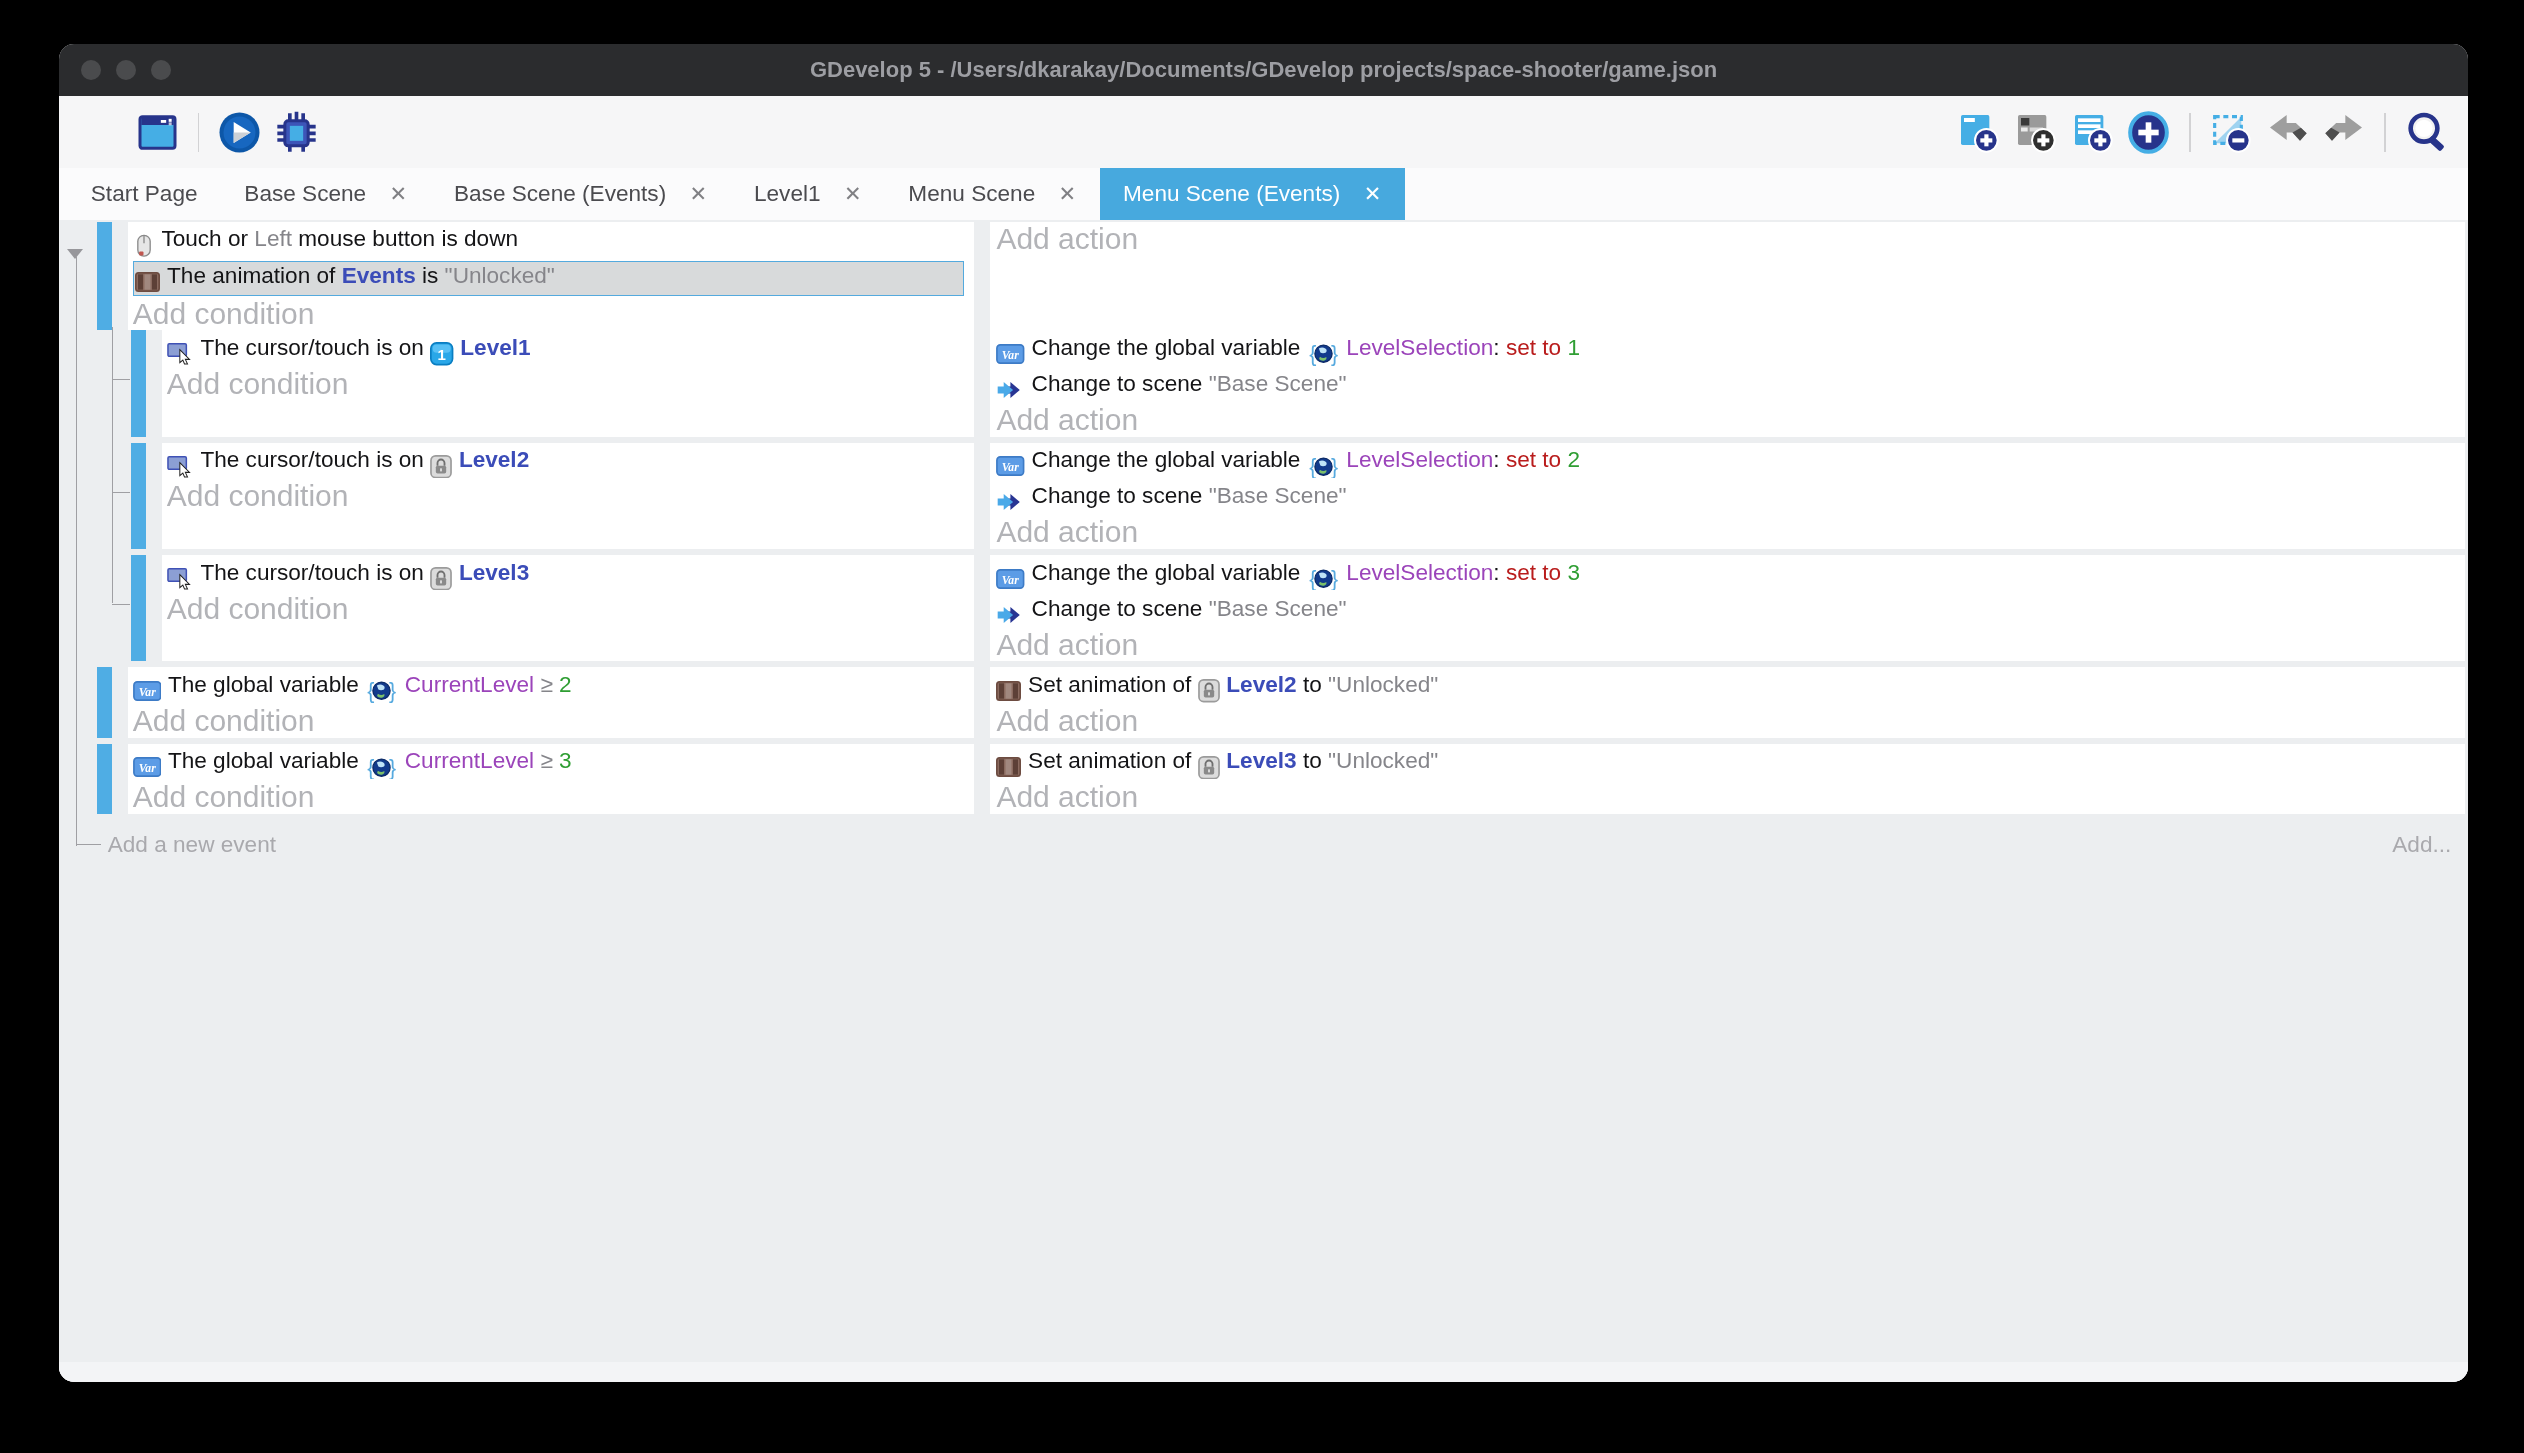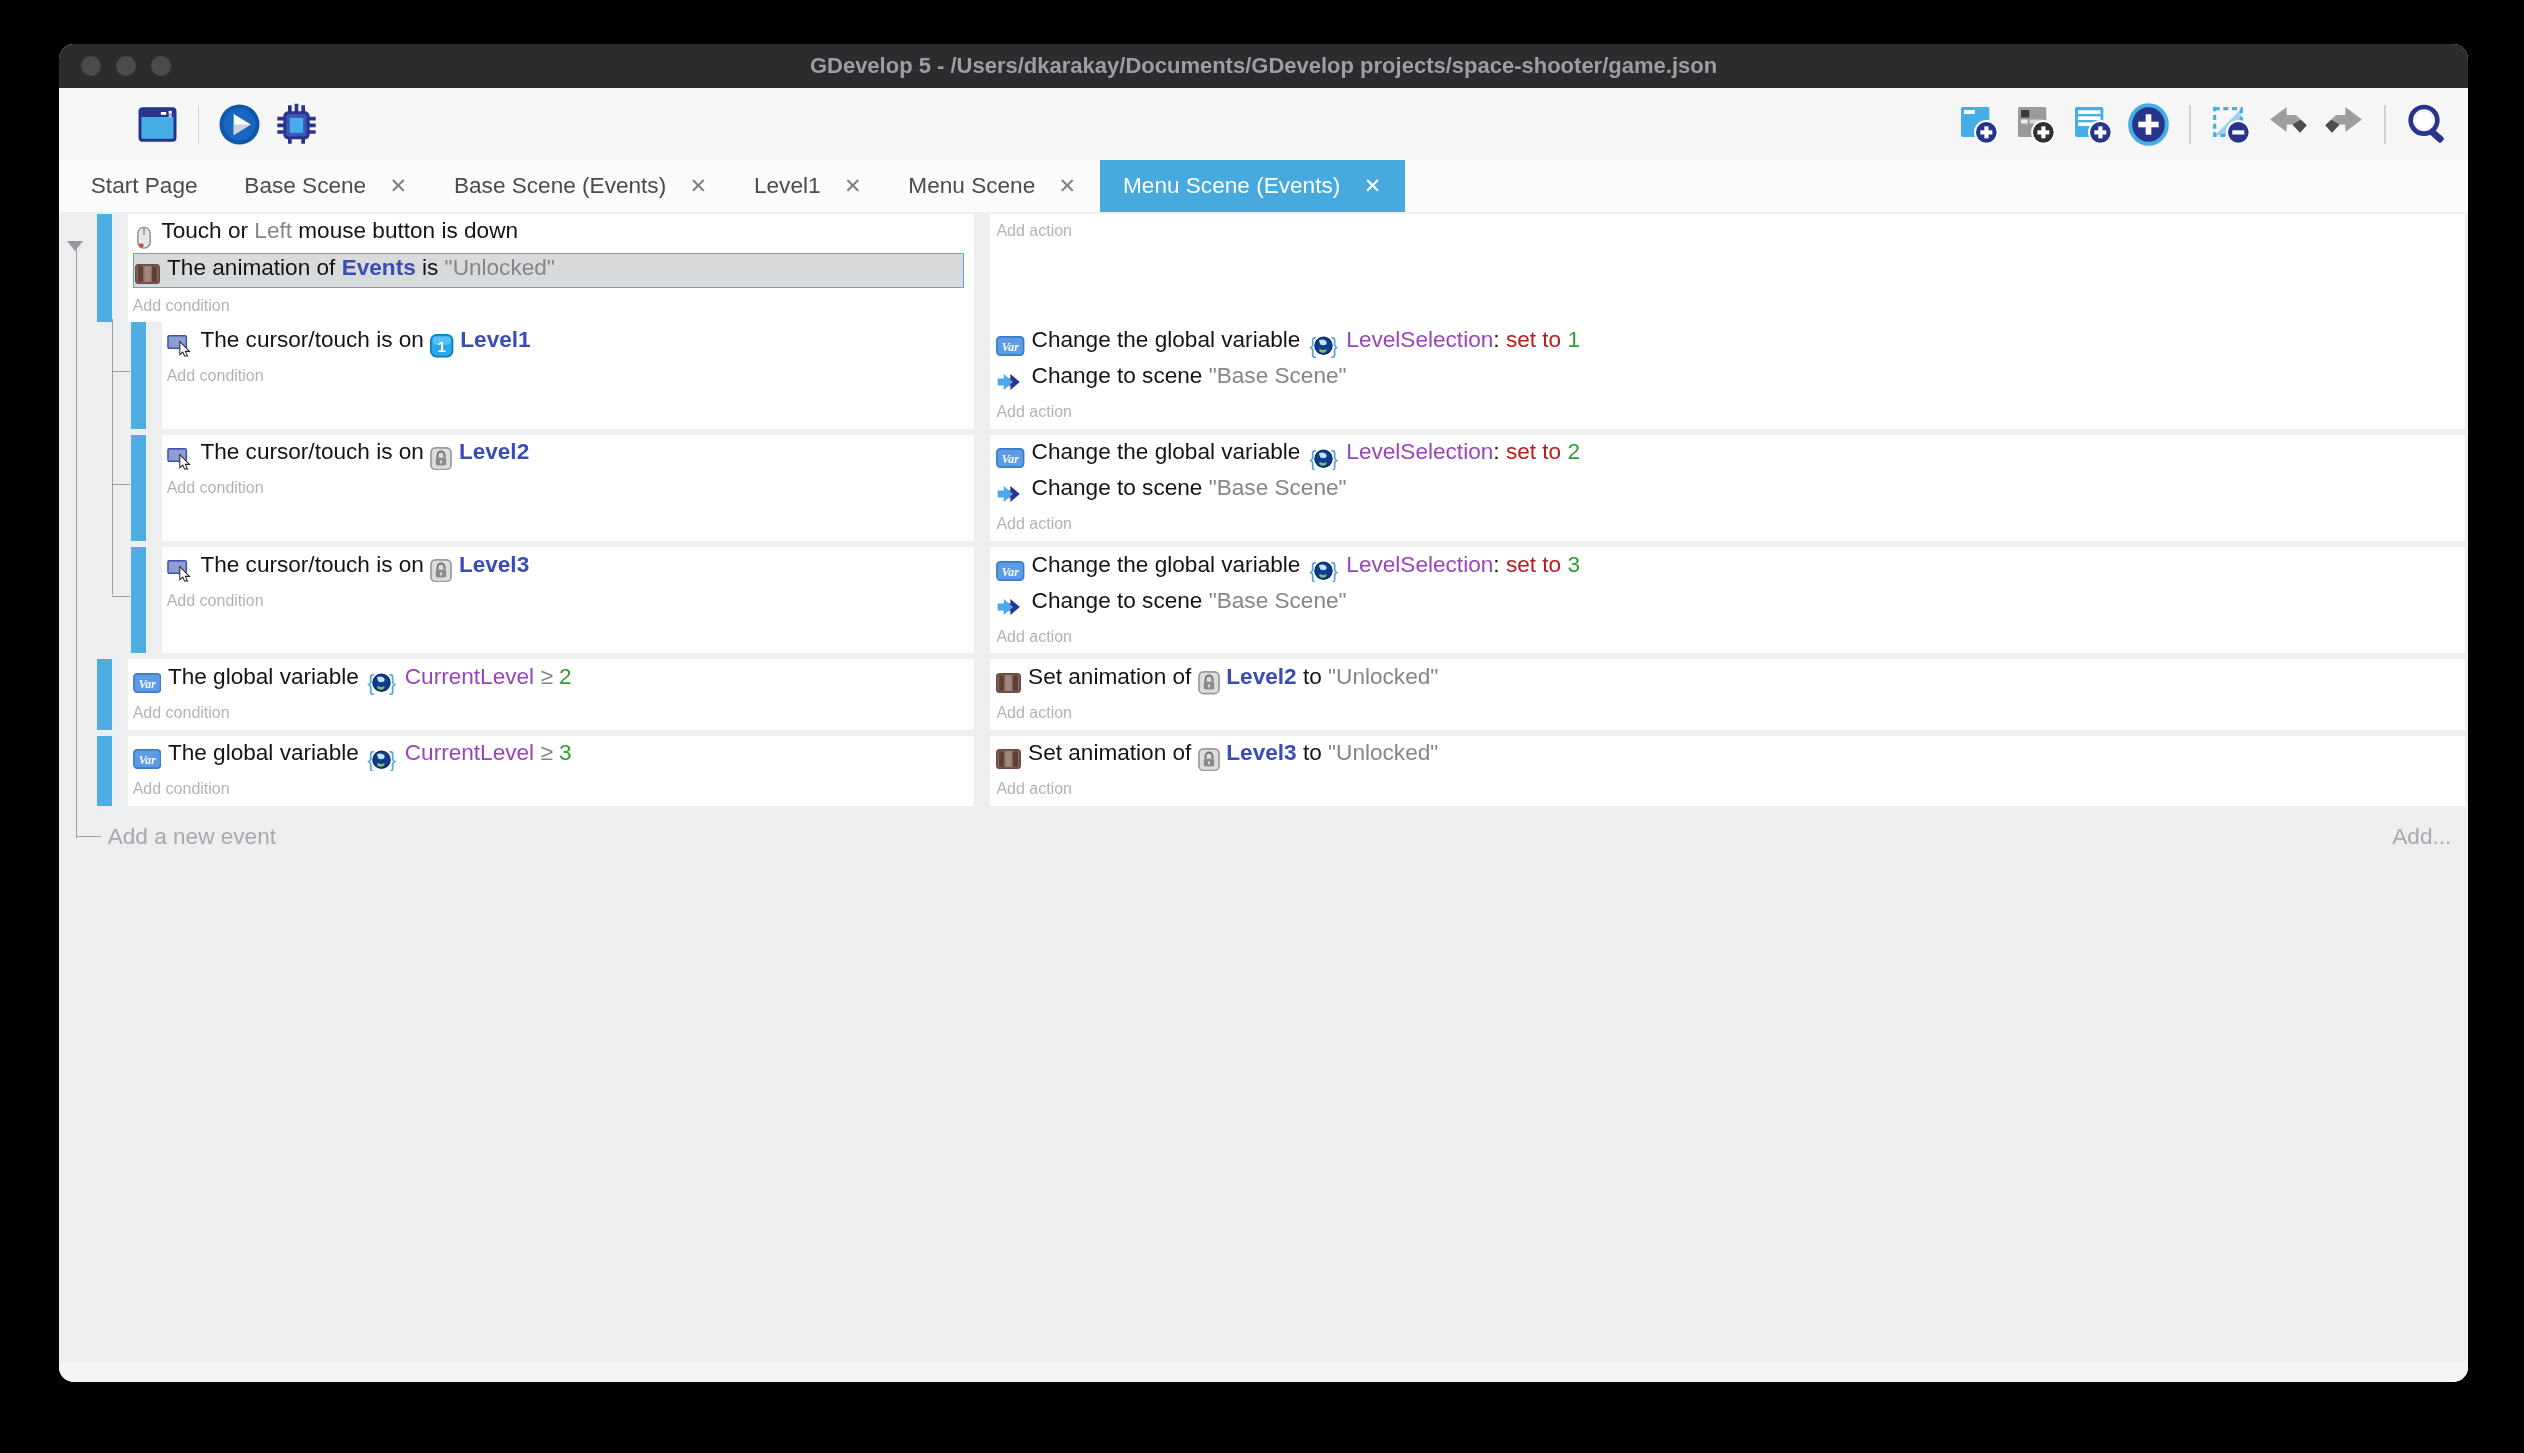--- a/index.html
+++ b/index.html
@@ -2,21 +2,21 @@
 <html style="font-size:13.4px"><head>
 <meta charset="utf-8">
 <style>
   html,body{margin:0;padding:0;background:#000;}
   body{width:2525px;height:1453px;position:relative;overflow:hidden;
        font-family:"Liberation Sans",sans-serif;}
   #window{position:absolute;left:59px;top:44px;width:2409px;height:1338px;
           border-radius:15px;overflow:hidden;background:#eceef0;
           display:flex;flex-direction:column;}
   
-  #titlebar{height:44px;background:#2b2c2e;display:flex;align-items:center;
+  #titlebar{height:52px;background:#2b2c2e;display:flex;align-items:center;
             position:relative;flex:0 0 auto;}
   .tl{width:20px;height:20px;border-radius:50%;background:#4a4b4d;margin-left:15px;}
   .tl.first{margin-left:22px;}
   #title{position:absolute;left:0;right:0;text-align:center;color:#9d9ea3;
          font-size:22px;font-weight:700;pointer-events:none;}
   
   #toolbar{height:72px;background:#f6f6f7;display:flex;align-items:center;
            padding:0 13.4px;flex:0 0 auto;}
   .tbicon{width:45px;height:45px;margin:0 5.9px;display:flex;align-items:center;
           justify-content:center;background:none;border:none;padding:0;}
@@ -49,21 +49,21 @@
   .children{margin-left:34px;margin-top:0;position:relative;}
   .children::before{content:"";position:absolute;left:-18.4px;top:-3.3px;
           height:calc(100% - 55px);border-left:1.7px solid #9f9fa3;}
   .children .event-block{position:relative;}
   .children .event-block::before{content:"";position:absolute;left:-18.4px;top:49px;
           width:17.6px;border-top:1.7px solid #9f9fa3;}
   .children .event-row{min-height:95px;}
   .erow{font-size:22.6px;line-height:31px;white-space:nowrap;overflow:hidden;}
   .erow.selected{background:#d8dadb;border:1.7px solid #54aade;margin:1.7px 10px 1.7px 0;
           line-height:28px;padding-left:1.7px;}
-  .add-link{font-size:16px;line-height:31px;color:#b2b3b7;cursor:default;}
+  .add-link{font-size:30px;line-height:31px;color:#b2b3b7;cursor:default;}
   
   .s-p{color:#141416;}
   .s-g{color:#85858a;}
   .s-obj{color:#3b4cb8;font-weight:bold;}
   .s-var{color:#9b44ba;}
   .s-set{color:#b91c1c;}
   .s-num{color:#2f9e33;}
   .s-str{color:#85858a;}
   .ic{display:inline-block;vertical-align:-5px;margin-right:6.7px;}
   .ic svg{display:inline-block;vertical-align:middle;}

